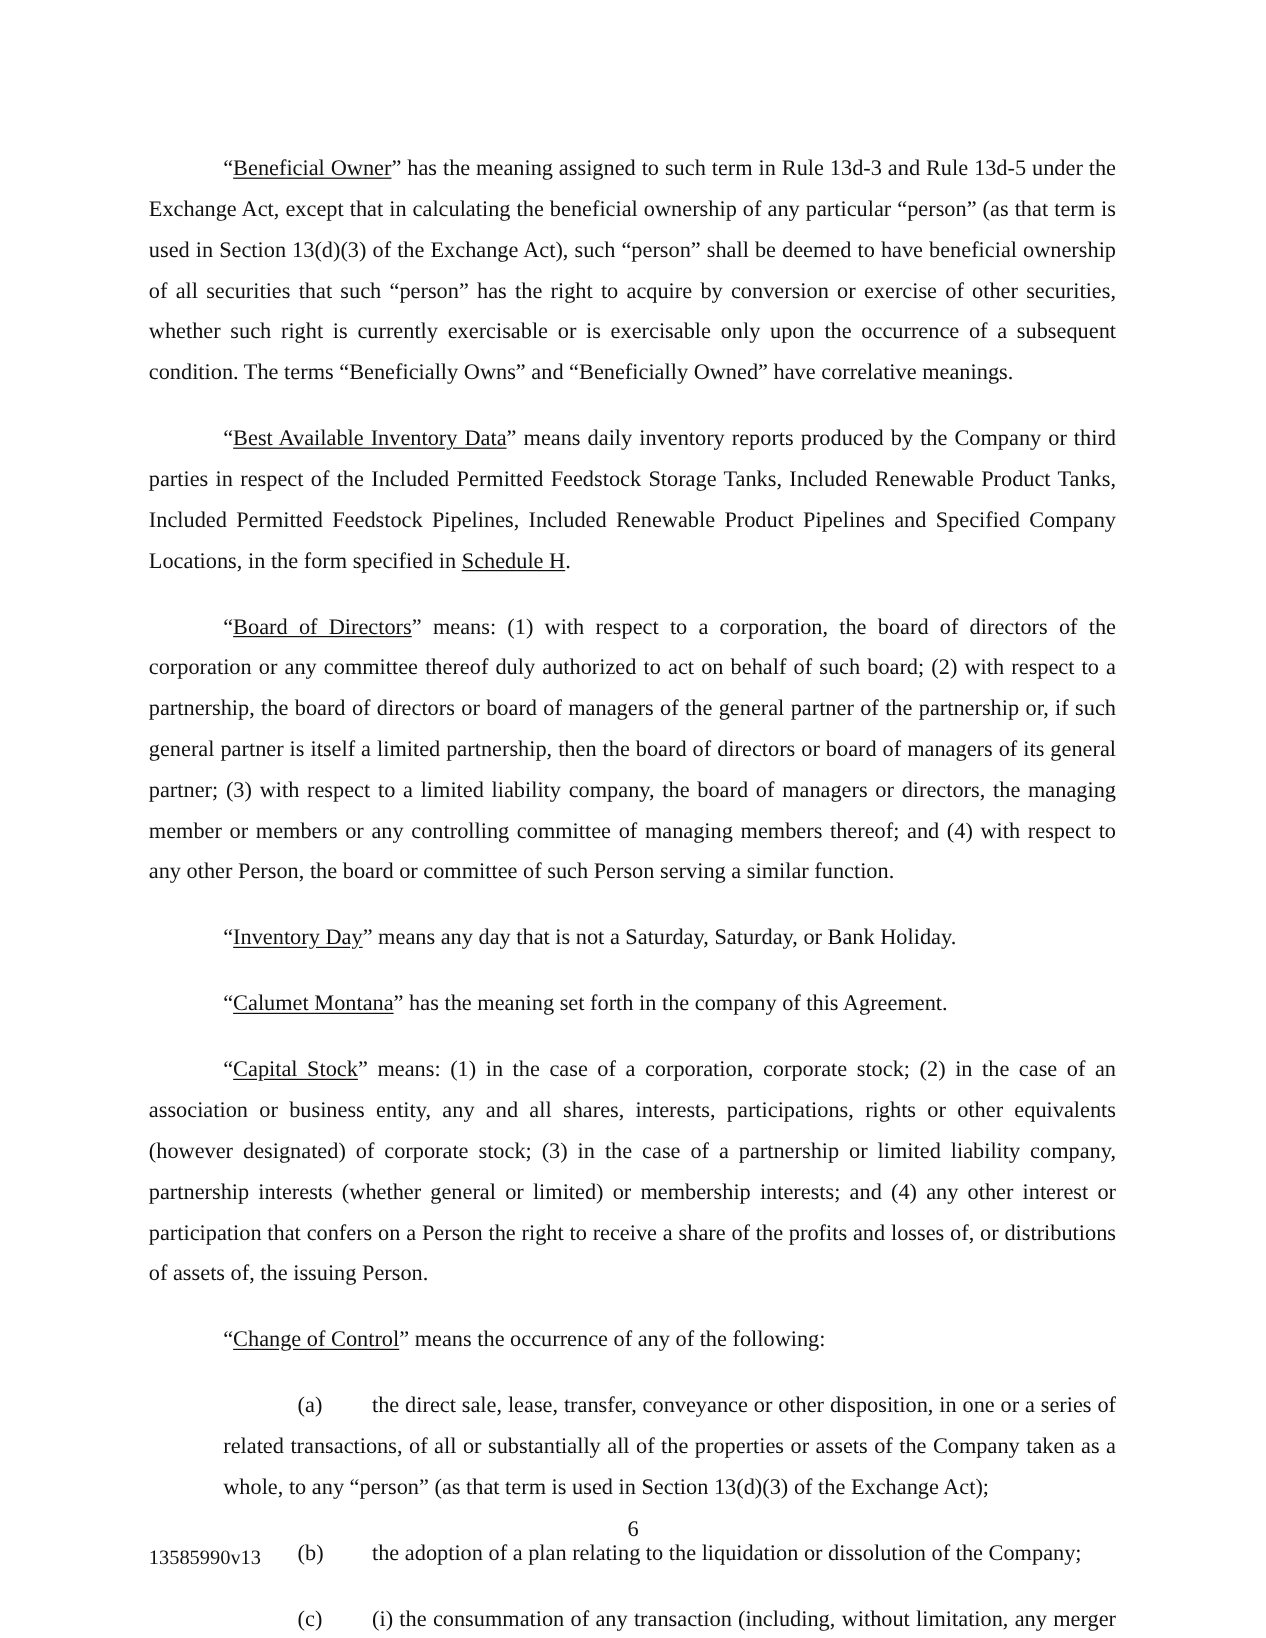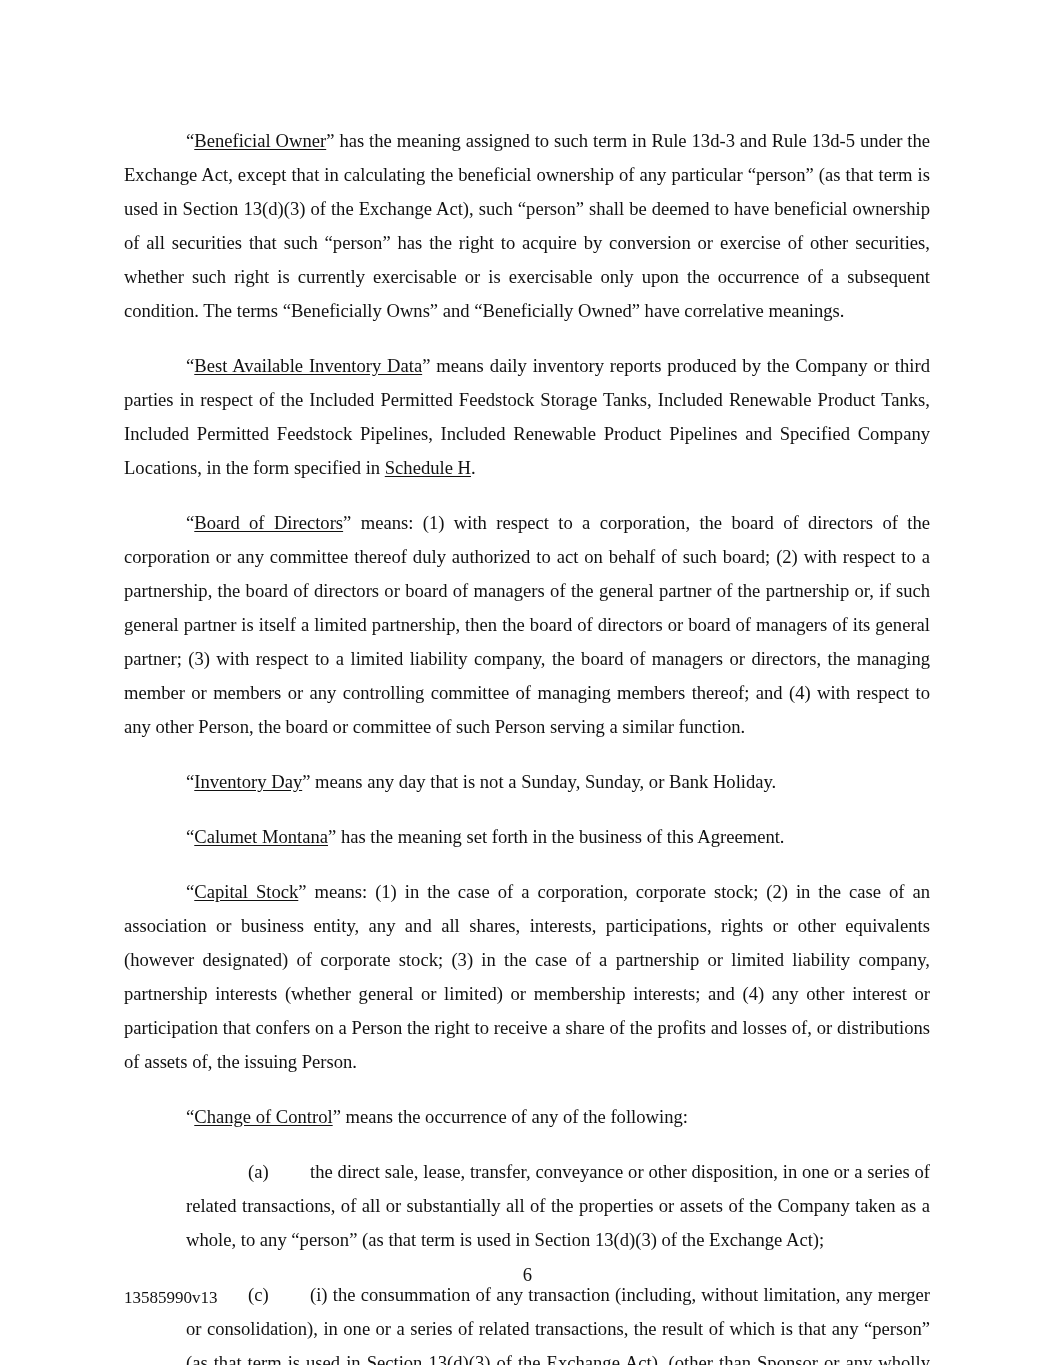--- a/index.html
+++ b/index.html
@@ -17,28 +17,29 @@
 </head>
 <body>
 
 <div class="page">
   <p class="def"><span>“</span><u>Beneficial Owner</u><span>”</span><span> has the meaning assigned to such term in Rule 13d-3 and Rule 13d-5 under the Exchange Act, except that in calculating the beneficial ownership of any particular “person” (as that term is used in Section 13(d)(3) of the Exchange Act), such “person” shall be deemed to have beneficial ownership of all securities that such “person” has the right to acquire by conversion or exercise of other securities, whether such right is currently exercisable or is exercisable only upon the occurrence of a subsequent condition. The terms “Beneficially Owns” and “Beneficially Owned” have correlative meanings.</span></p>
 
   <p class="def"><span>“</span><u>Best Available Inventory Data</u><span>”</span><span> means daily inventory reports produced by the Company or third parties in respect of the Included Permitted Feedstock Storage Tanks, Included Renewable Product Tanks, Included Permitted Feedstock Pipelines, Included Renewable Product Pipelines and Specified Company Locations, in the form specified in </span><u>Schedule H</u><span>.</span></p>
 
   <p class="def"><span>“</span><u>Board of Directors</u><span>”</span><span> means: (1) with respect to a corporation, the board of directors of the corporation or any committee thereof duly authorized to act on behalf of such board; (2) with respect to a partnership, the board of directors or board of managers of the general partner of the partnership or, if such general partner is itself a limited partnership, then the board of directors or board of managers of its general partner; (3) with respect to a limited liability company, the board of managers or directors, the managing member or members or any controlling committee of managing members thereof; and (4) with respect to any other Person, the board or committee of such Person serving a similar function.</span></p>
 
-  <p class="def"><span>“</span><u>Inventory Day</u><span>”</span><span> means any day that is not a Sunday, Sunday, or Bank Holiday.</span></p>
+  <p class="def"><span>“</span><u>Inventory Day</u><span>”</span><span> means any day that is not a Saturday, Saturday, or Bank Holiday.</span></p>
 
-  <p class="def"><span>“</span><u>Calumet Montana</u><span>”</span><span> has the meaning set forth in the business of this Agreement.</span></p>
+  <p class="def"><span>“</span><u>Calumet Montana</u><span>”</span><span> has the meaning set forth in the company of this Agreement.</span></p>
 
   <p class="def"><span>“</span><u>Capital Stock</u><span>”</span><span> means: (1) in the case of a corporation, corporate stock; (2) in the case of an association or business entity, any and all shares, interests, participations, rights or other equivalents (however designated) of corporate stock; (3) in the case of a partnership or limited liability company, partnership interests (whether general or limited) or membership interests; and (4) any other interest or participation that confers on a Person the right to receive a share of the profits and losses of, or distributions of assets of, the issuing Person.</span></p>
 
   <p class="def"><span>“</span><u>Change of Control</u><span>”</span><span> means the occurrence of any of the following:</span></p>
 
   <p class="sub"><span class="tab">(a)</span><span>the direct sale, lease, transfer, conveyance or other disposition, in one or a series of related transactions, of all or substantially all of the properties or assets of the Company taken as a whole, to any “person” (as that term is used in Section 13(d)(3) of the Exchange Act);</span></p>
 
+  <p class="sub"><span class="tab">(b)</span><span>the adoption of a plan relating to the liquidation or dissolution of the Company;</span></p>
 
   <p class="sub"><span class="tab">(c)</span><span>(i) the consummation of any transaction (including, without limitation, any merger or consolidation), in one or a series of related transactions, the result of which is that any “person” (as that term is used in Section 13(d)(3) of the Exchange Act), (other than Sponsor or any wholly owned Subsidiary of Sponsor), becomes the Beneficial Owner, directly or indirectly, of more than fifty percent (50%) of the Capital Stock of Parent, (ii)</span></p>
 </div>
 
 <div class="pagenum">6</div>
 <div class="docid">13585990v13</div>
 
 </body></html>

